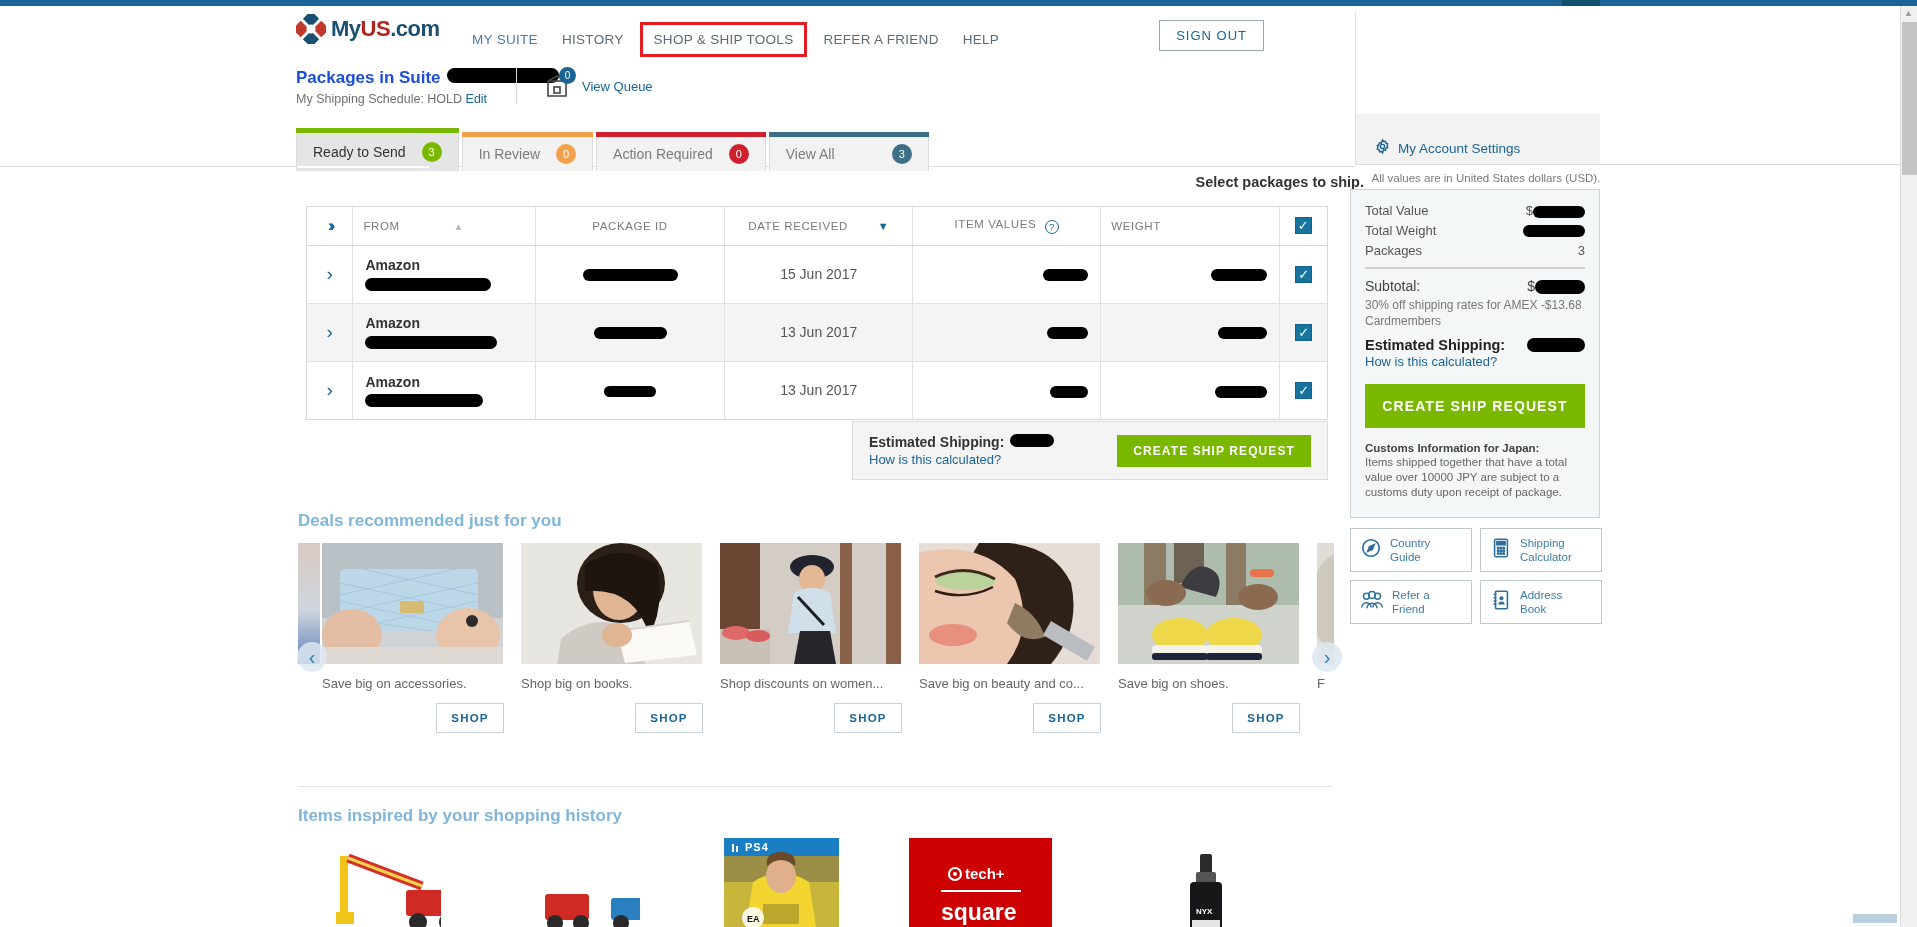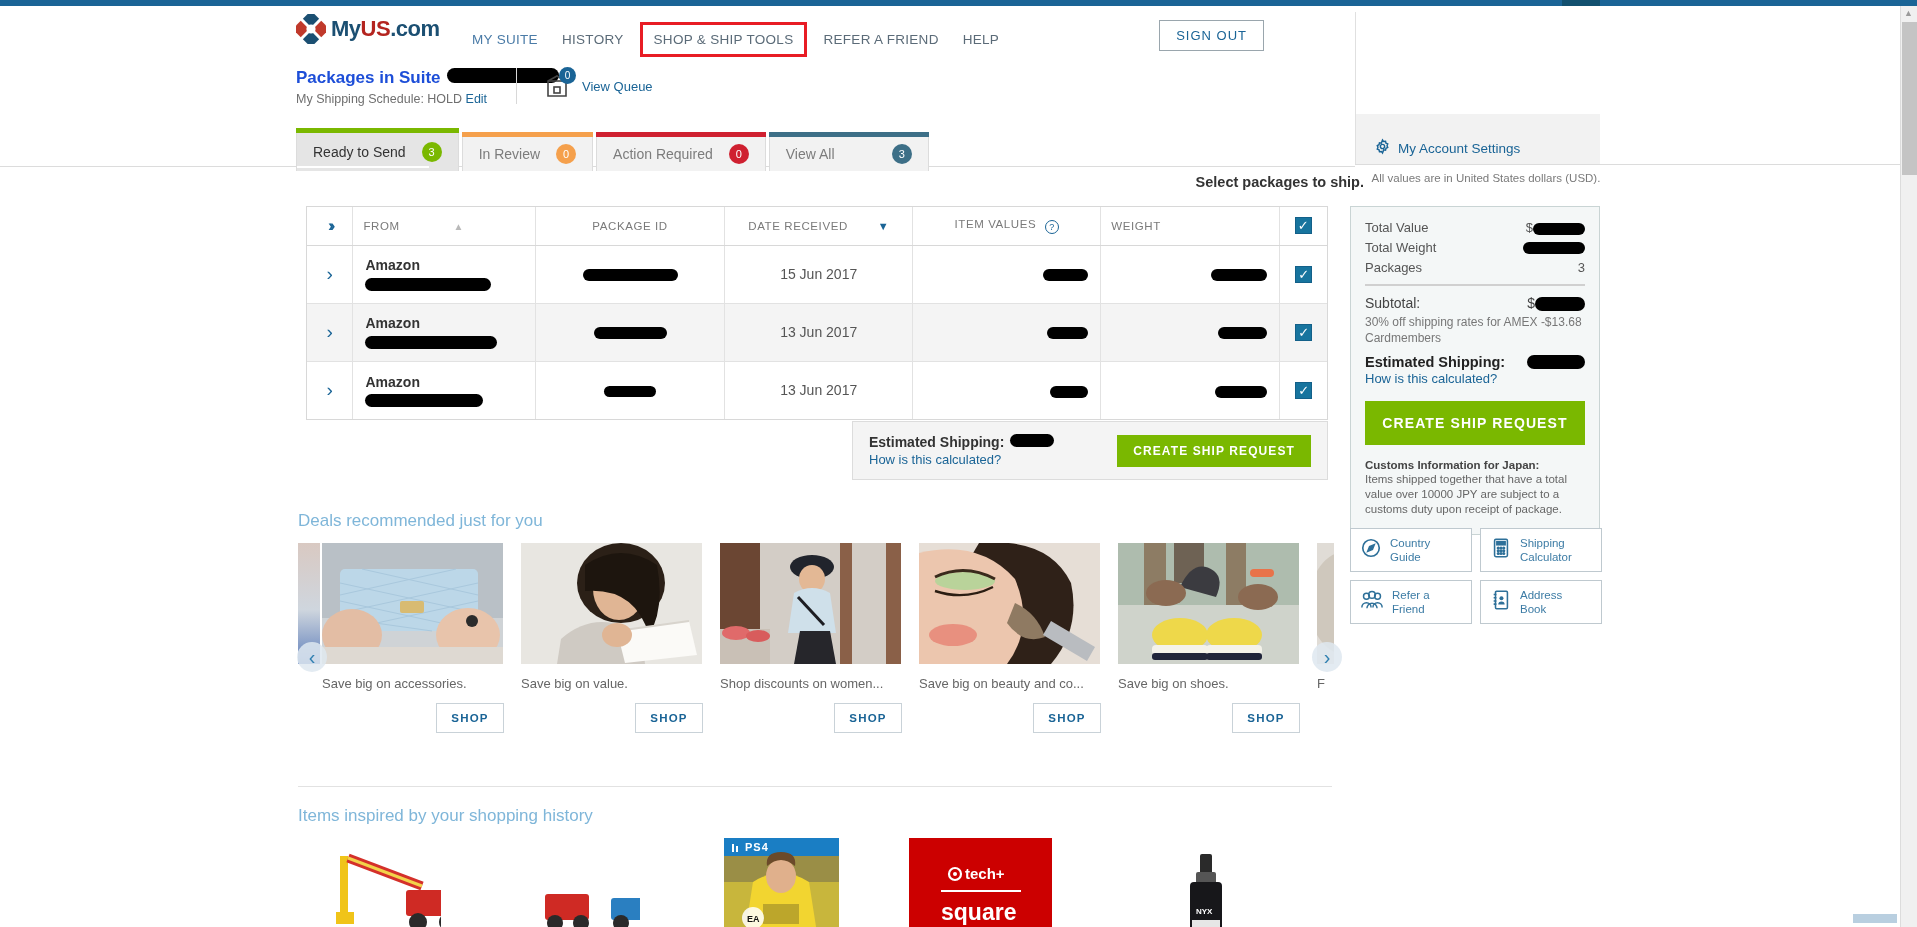--- a/index.html
+++ b/index.html
@@ -191,21 +191,21 @@
   .est-l1 { font-size: 14px; font-weight: bold; color: #333; display: flex; align-items: baseline; gap: 6px; }
   .est-l2 { font-size: 13px; color: #1a6496; cursor: pointer; margin-top: 2px; }
   .btn-green {
     background: #7ab800; color: #fff; border: none; padding: 9px 16px;
     font-size: 12px; font-weight: bold; letter-spacing: 1.1px; cursor: pointer;
     font-family: "Liberation Sans", sans-serif;
   }
 
   
   .sum-card {
-    position: absolute; top: 200px; left: 1350px; width: 250px;
+    position: absolute; top: 183px; left: 1350px; width: 250px;
     background: #f4f7f7; border: 1px solid #c9d4d4; padding: 13px 14px 16px 14px;
   }
   .sum-row { display: flex; justify-content: space-between; align-items: center; font-size: 13px; color: #555; margin-bottom: 5px; }
   .sum-rule { height: 2px; background: #d0d0d0; margin: 9px 0 9px 0; }
   .sum-sub { display: flex; justify-content: space-between; align-items: center; font-size: 14px; color: #444; }
   .sum-amex { font-size: 12px; color: #777; line-height: 1.28; margin-top: 4px; }
   .sum-est { display: flex; justify-content: space-between; align-items: center; margin-top: 8px; }
   .sum-est-label { font-size: 14.5px; font-weight: bold; color: #222; }
   .sum-how { font-size: 13px; color: #1a6496; cursor: pointer; margin-top: 1px; }
   .btn-green-big {
@@ -219,21 +219,21 @@
   
   .tiles { position: absolute; top: 522px; left: 1350px; width: 252px; display: flex; flex-wrap: wrap; gap: 8px; }
   .tile {
     width: 122px; height: 44px; border: 1px solid #bfc9cf; background: #fff;
     display: flex; align-items: center; gap: 8px; padding-left: 9px; cursor: pointer;
   }
   .tile-label { font-size: 11.5px; color: #3d7ca5; line-height: 1.25; }
 
   
   .sec-title {
-    position: absolute; font-size: 17px; color: #7fb6d9; font-weight: normal;
+    position: absolute; font-size: 17px; color: #7fb6d9; font-weight: bold;
   }
   .deals-title { top: 505px; left: 298px; }
   .deals-rule { position: absolute; top: 780px; left: 298px; width: 1034px; height: 1px; background: #e2e2e2; }
   .carousel { position: absolute; top: 537px; left: 298px; width: 1036px; height: 222px; overflow: hidden; }
   .carousel-track { display: flex; gap: 0px; }
   .card { width: 199px; flex: 0 0 199px; }
   .thumb { width: 181px; height: 121px; background: #dfe3e6; position: relative; overflow: hidden; }
   .card-cap { font-size: 13px; color: #666; margin-top: 12px; width: 181px; white-space: nowrap; overflow: hidden; text-overflow: ellipsis; }
   .shop-btn {
     margin-top: 12px; margin-left: 114px; width: 68px; height: 30px;
@@ -603,21 +603,21 @@
             <rect width="181" height="121" fill="#e8e6e1"></rect>
             <ellipse cx="100" cy="40" rx="44" ry="40" fill="#2b2017"></ellipse>
             <ellipse cx="98" cy="46" rx="26" ry="31" fill="#e0b594"></ellipse>
             <path d="M64 22 q36 -24 72 0 q8 44 -8 70 q-14 -48 -64 -44z" fill="#1d150e"></path>
             <path d="M40 96 q30 -26 64 -12 q18 8 20 37 H36z" fill="#cfcac3"></path>
             <path d="M96 88 L168 78 L176 112 L104 120 Z" fill="#fbfaf7"></path>
             <path d="M96 88 L168 78" stroke="#d8d4cd" stroke-width="2"></path>
             <ellipse cx="96" cy="92" rx="15" ry="12" fill="#e0b594"></ellipse>
           </svg>
         </div>
-        <div class="card-cap">Save big on value.</div>
+        <div class="card-cap">Shop big on books.</div>
         <button class="shop-btn">SHOP</button>
       </div>
 
       <div class="card">
         <div class="thumb">
           <svg width="181" height="121" viewBox="0 0 181 121">
             <rect width="181" height="121" fill="#d8d2cb"></rect>
             <rect x="0" y="0" width="40" height="121" fill="#6b4633"></rect>
             <rect x="40" y="0" width="141" height="121" fill="#d3cdc6"></rect>
             <rect x="120" y="0" width="12" height="121" fill="#8a6048"></rect>

